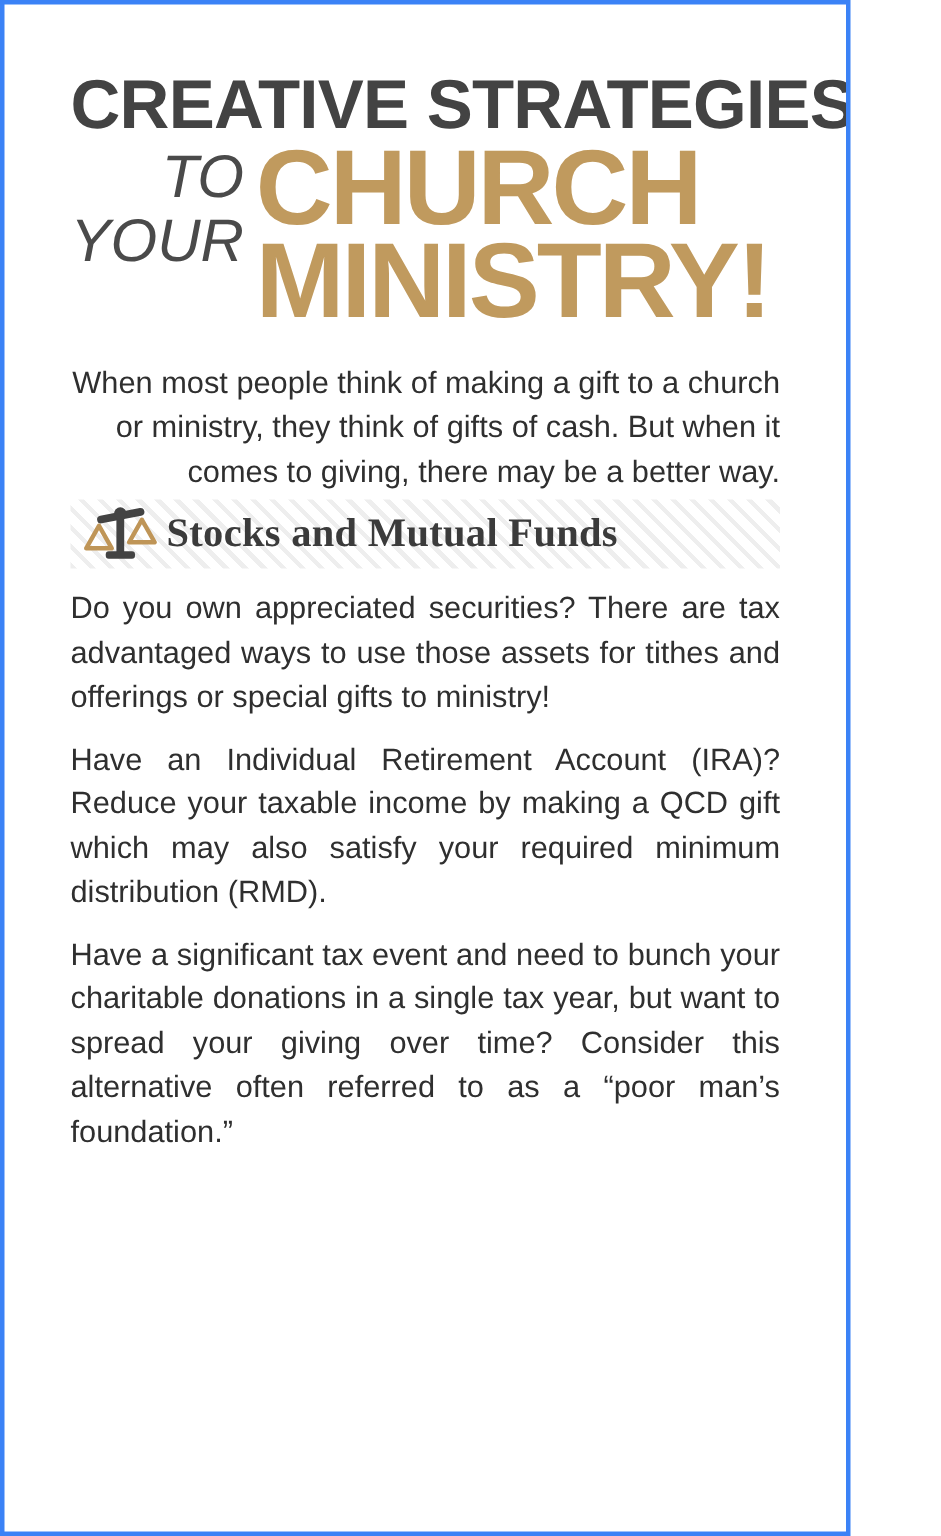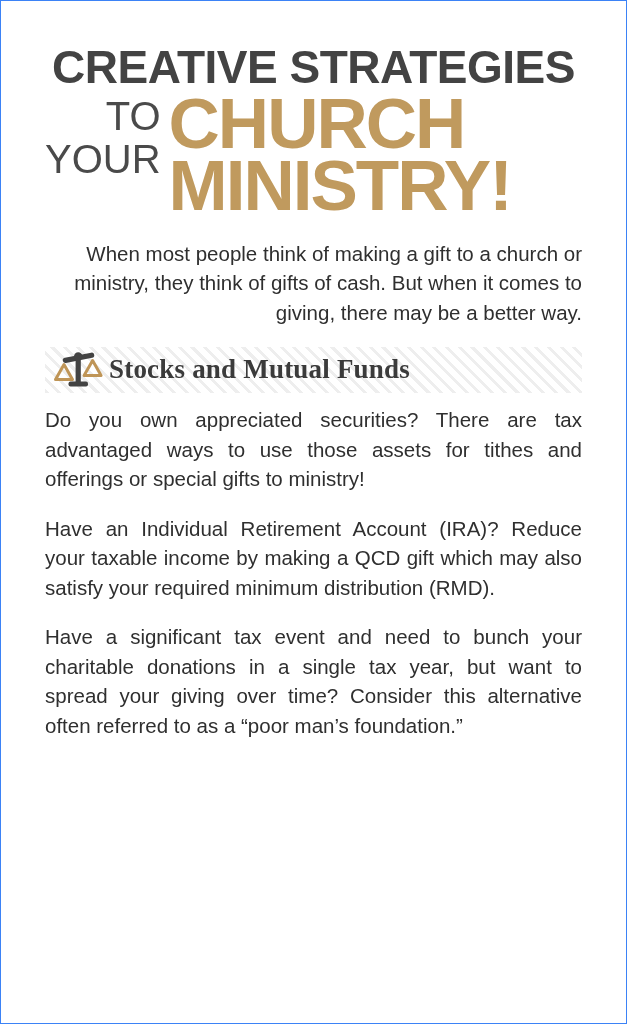--- a/index.html
+++ b/index.html
@@ -5,25 +5,25 @@
   html, body {
     margin: 0;
     padding: 0;
     background: #ffffff;
   }
   body {
     font-family: "Liberation Sans", sans-serif;
   }
   .page {
     position: relative;
-    width: 627px;
+    width: 567px;
     height: 1024px;
     box-sizing: border-box;
     background: #ffffff;
-    border: 1px solid #3b82f6;
+    border: 3px solid #3b82f6;
     overflow: hidden;
   }
 
   
   .headline {
     padding: 44px 44px 0 44px;
   }
   .headline-top {
     font-family: "Liberation Sans", sans-serif;
     font-weight: bold;
@@ -46,20 +46,21 @@
     padding-top: 2px;
   }
   .headline-left .small-word {
     display: block;
     font-family: "Liberation Sans", sans-serif;
     font-weight: normal;
     font-size: 40px;
     line-height: 1.06;
     letter-spacing: 0px;
     color: #4a4a4a;
+    font-style: italic;
   }
   .headline-right {
     flex: 1 1 auto;
   }
   .headline-right .big-word {
     display: block;
     font-family: "Liberation Sans", sans-serif;
     font-weight: bold;
     font-size: 71px;
     line-height: 0.87;
@@ -72,21 +73,21 @@
   .intro {
     margin: 22px 44px 0 44px;
     font-size: 20.5px;
     line-height: 1.44;
     color: #2f2f2f;
     text-align: right;
   }
 
   
   .section {
-    margin-top: 20px;
+    margin-top: 4px;
   }
   .section-header {
     position: relative;
     margin: 0 44px;
     height: 46px;
     display: flex;
     align-items: center;
     background-color: #ffffff;
     background-image: repeating-linear-gradient(
       45deg,

